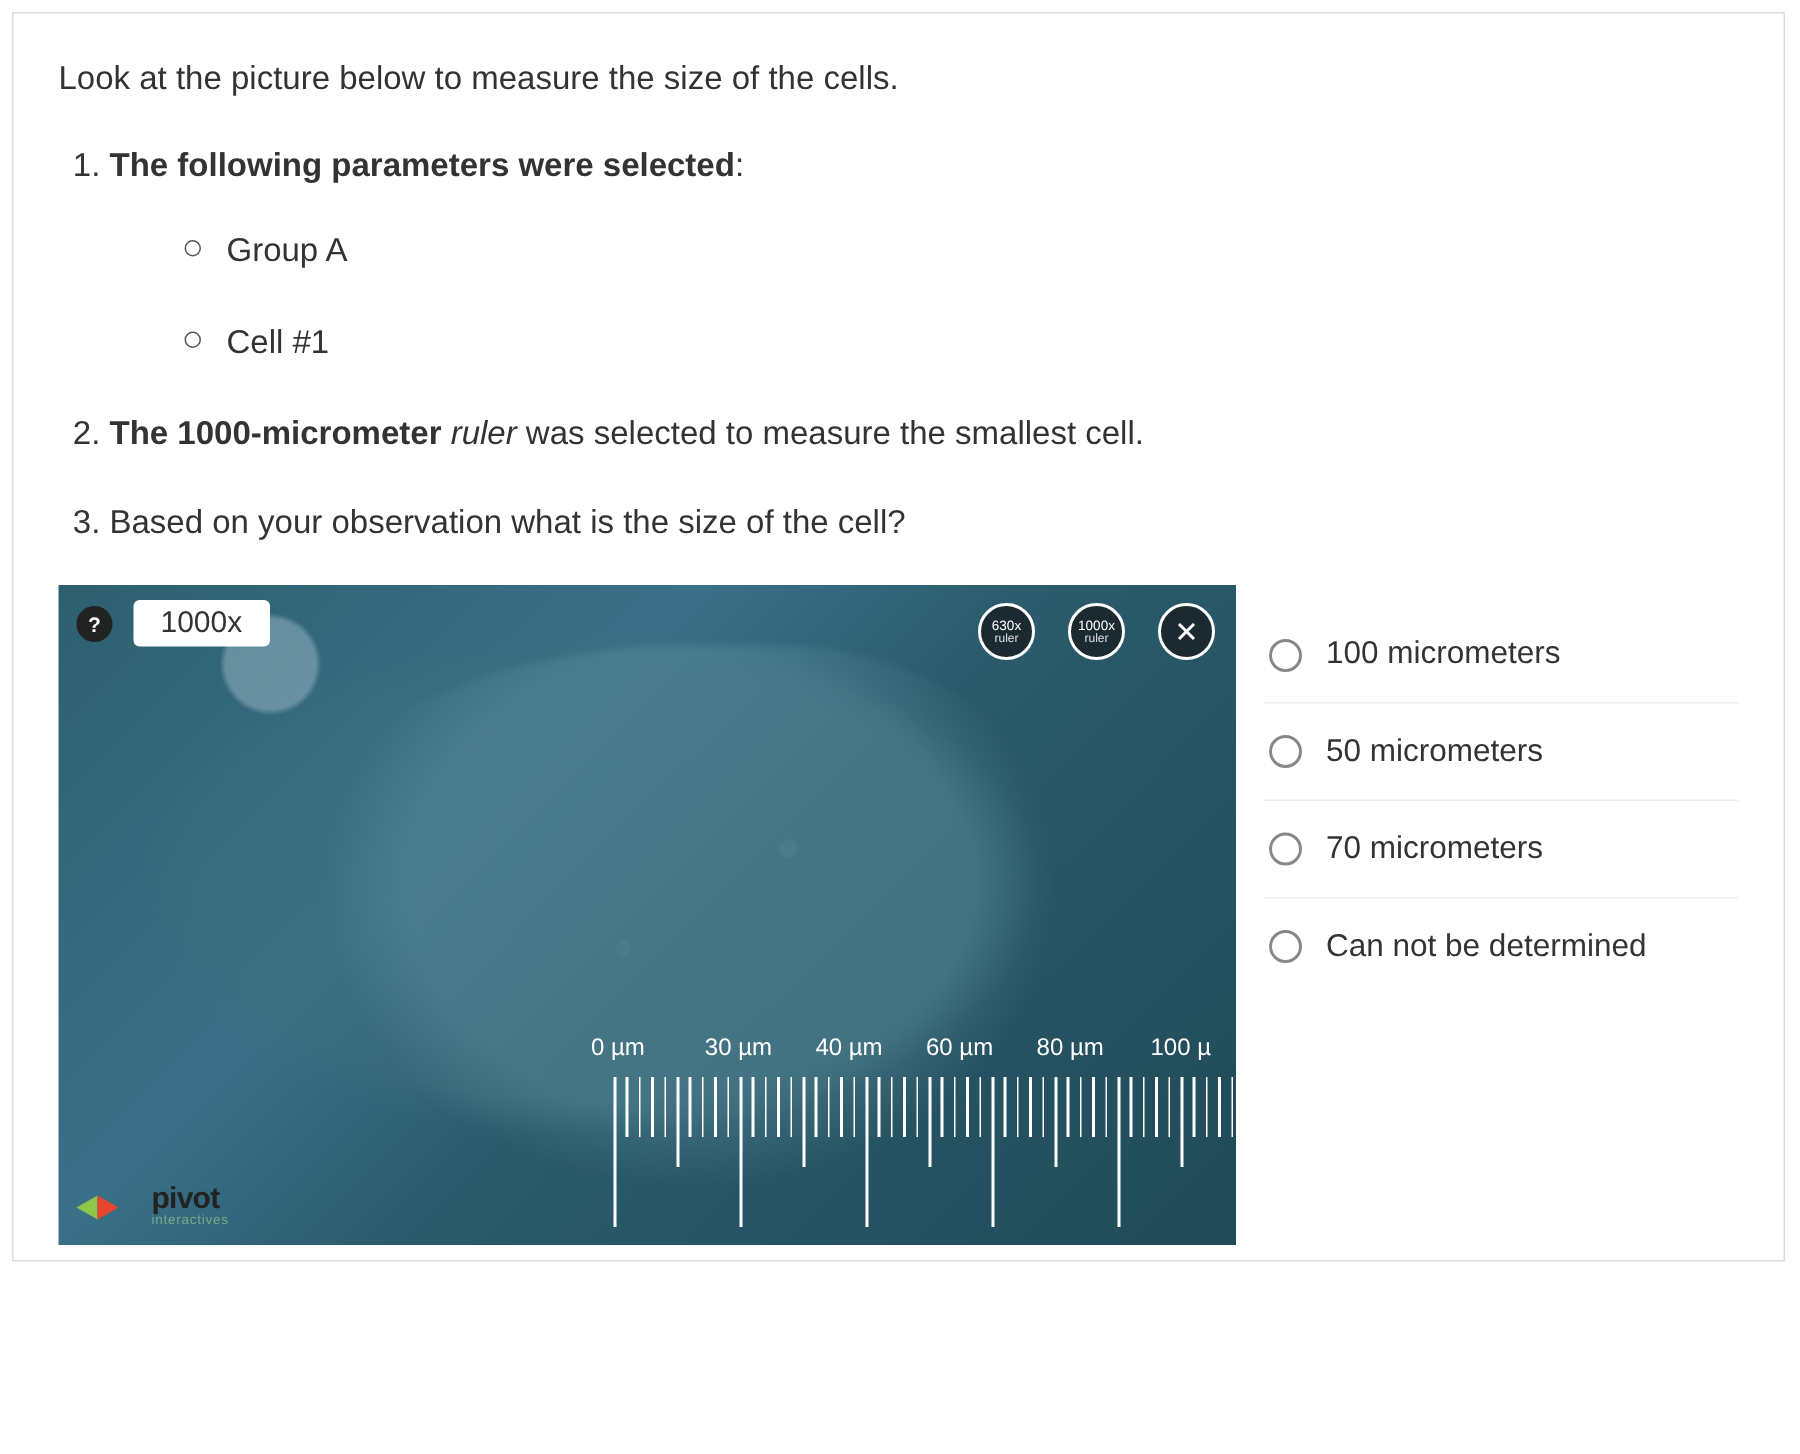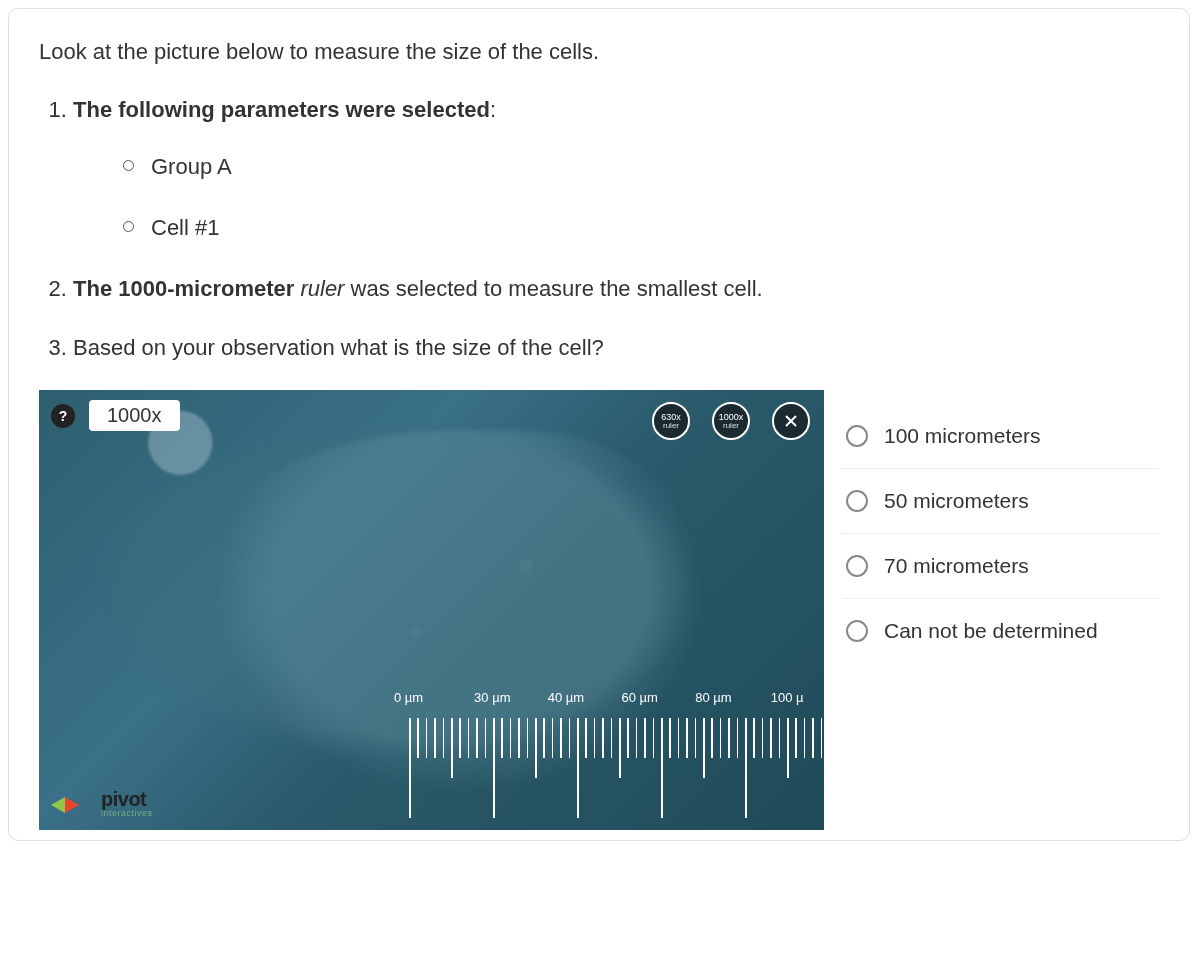--- a/index.html
+++ b/index.html
@@ -1,20 +1,20 @@
 <!DOCTYPE html>
 <html><head>
 <meta charset="utf-8">
 <style>
   * { box-sizing: border-box; margin: 0; padding: 0; }
   body { font-family: "Segoe UI", Arial, sans-serif; background: #fff; color: #333; }
   .card {
     margin: 8px;
     border: 1px solid #ddd;
-    border-radius: 10px;
+    border-radius: 0;
     padding: 30px 30px 10px 30px;
     width: 1182px;
   }
   .intro { font-size: 22px; color: #333; margin-bottom: 28px; }
   ol.main-list { list-style: decimal; padding-left: 34px; font-size: 22px; }
   ol.main-list > li { margin-bottom: 26px; line-height: 1.5; }
   .bold-lead { font-weight: 700; }
   ul.sub-list { list-style: none; padding-left: 50px; margin-top: 24px; }
   ul.sub-list li { position: relative; padding-left: 28px; margin-bottom: 28px; font-size: 22px; }
   ul.sub-list li::before {
@@ -79,21 +79,21 @@
   .circ-btn .top-txt { font-size: 9px; }
   .circ-btn .bot-txt { font-size: 8px; opacity: 0.85; }
   .circ-btn.close svg { width: 14px; height: 14px; }
 
   .ruler-wrap {
     position: absolute; left: 355px; right: 0; bottom: 0; height: 140px;
     color: #fff;
   }
   .ruler-labels {
     position: absolute; top: 0; left: 0; right: 0;
-    display: flex; font-size: 13px; justify-content: space-between;
+    display: flex; font-size: 16px; justify-content: space-between;
   }
   .ruler-labels span { width: 84px; text-align: center; }
   .ruler-labels span:first-child { width: 70px; text-align: left; }
   .ruler-ticks {
     position: absolute; top: 28px; left: 15px; right: 0; height: 110px;
   }
   .ruler-ticks .tick {
     position: absolute; top: 0; width: 1.5px; background: #fff;
   }
 
@@ -114,21 +114,21 @@
   .pivot-text .p2 { font-size: 9px; color: #7a8; letter-spacing:0.5px; }
 
   .answers { flex: 1; padding-left: 18px; }
   .answer-option {
     display: flex; align-items: center; gap: 16px;
     padding: 20px 4px;
     border-bottom: 1px solid #eee;
     font-size: 21px; color: #333;
     cursor: pointer;
   }
-  .answer-option:first-child { padding-top: 34px; }
+  .answer-option:first-child { padding-top: 34px; align-items: flex-end; }
   .answer-option:last-child { border-bottom: none; }
   .radio {
     width: 22px; height: 22px; border: 2px solid #888; border-radius: 50%;
     flex-shrink: 0;
   }
 </style>
 </head>
 <body>
 
 <div class="card">

